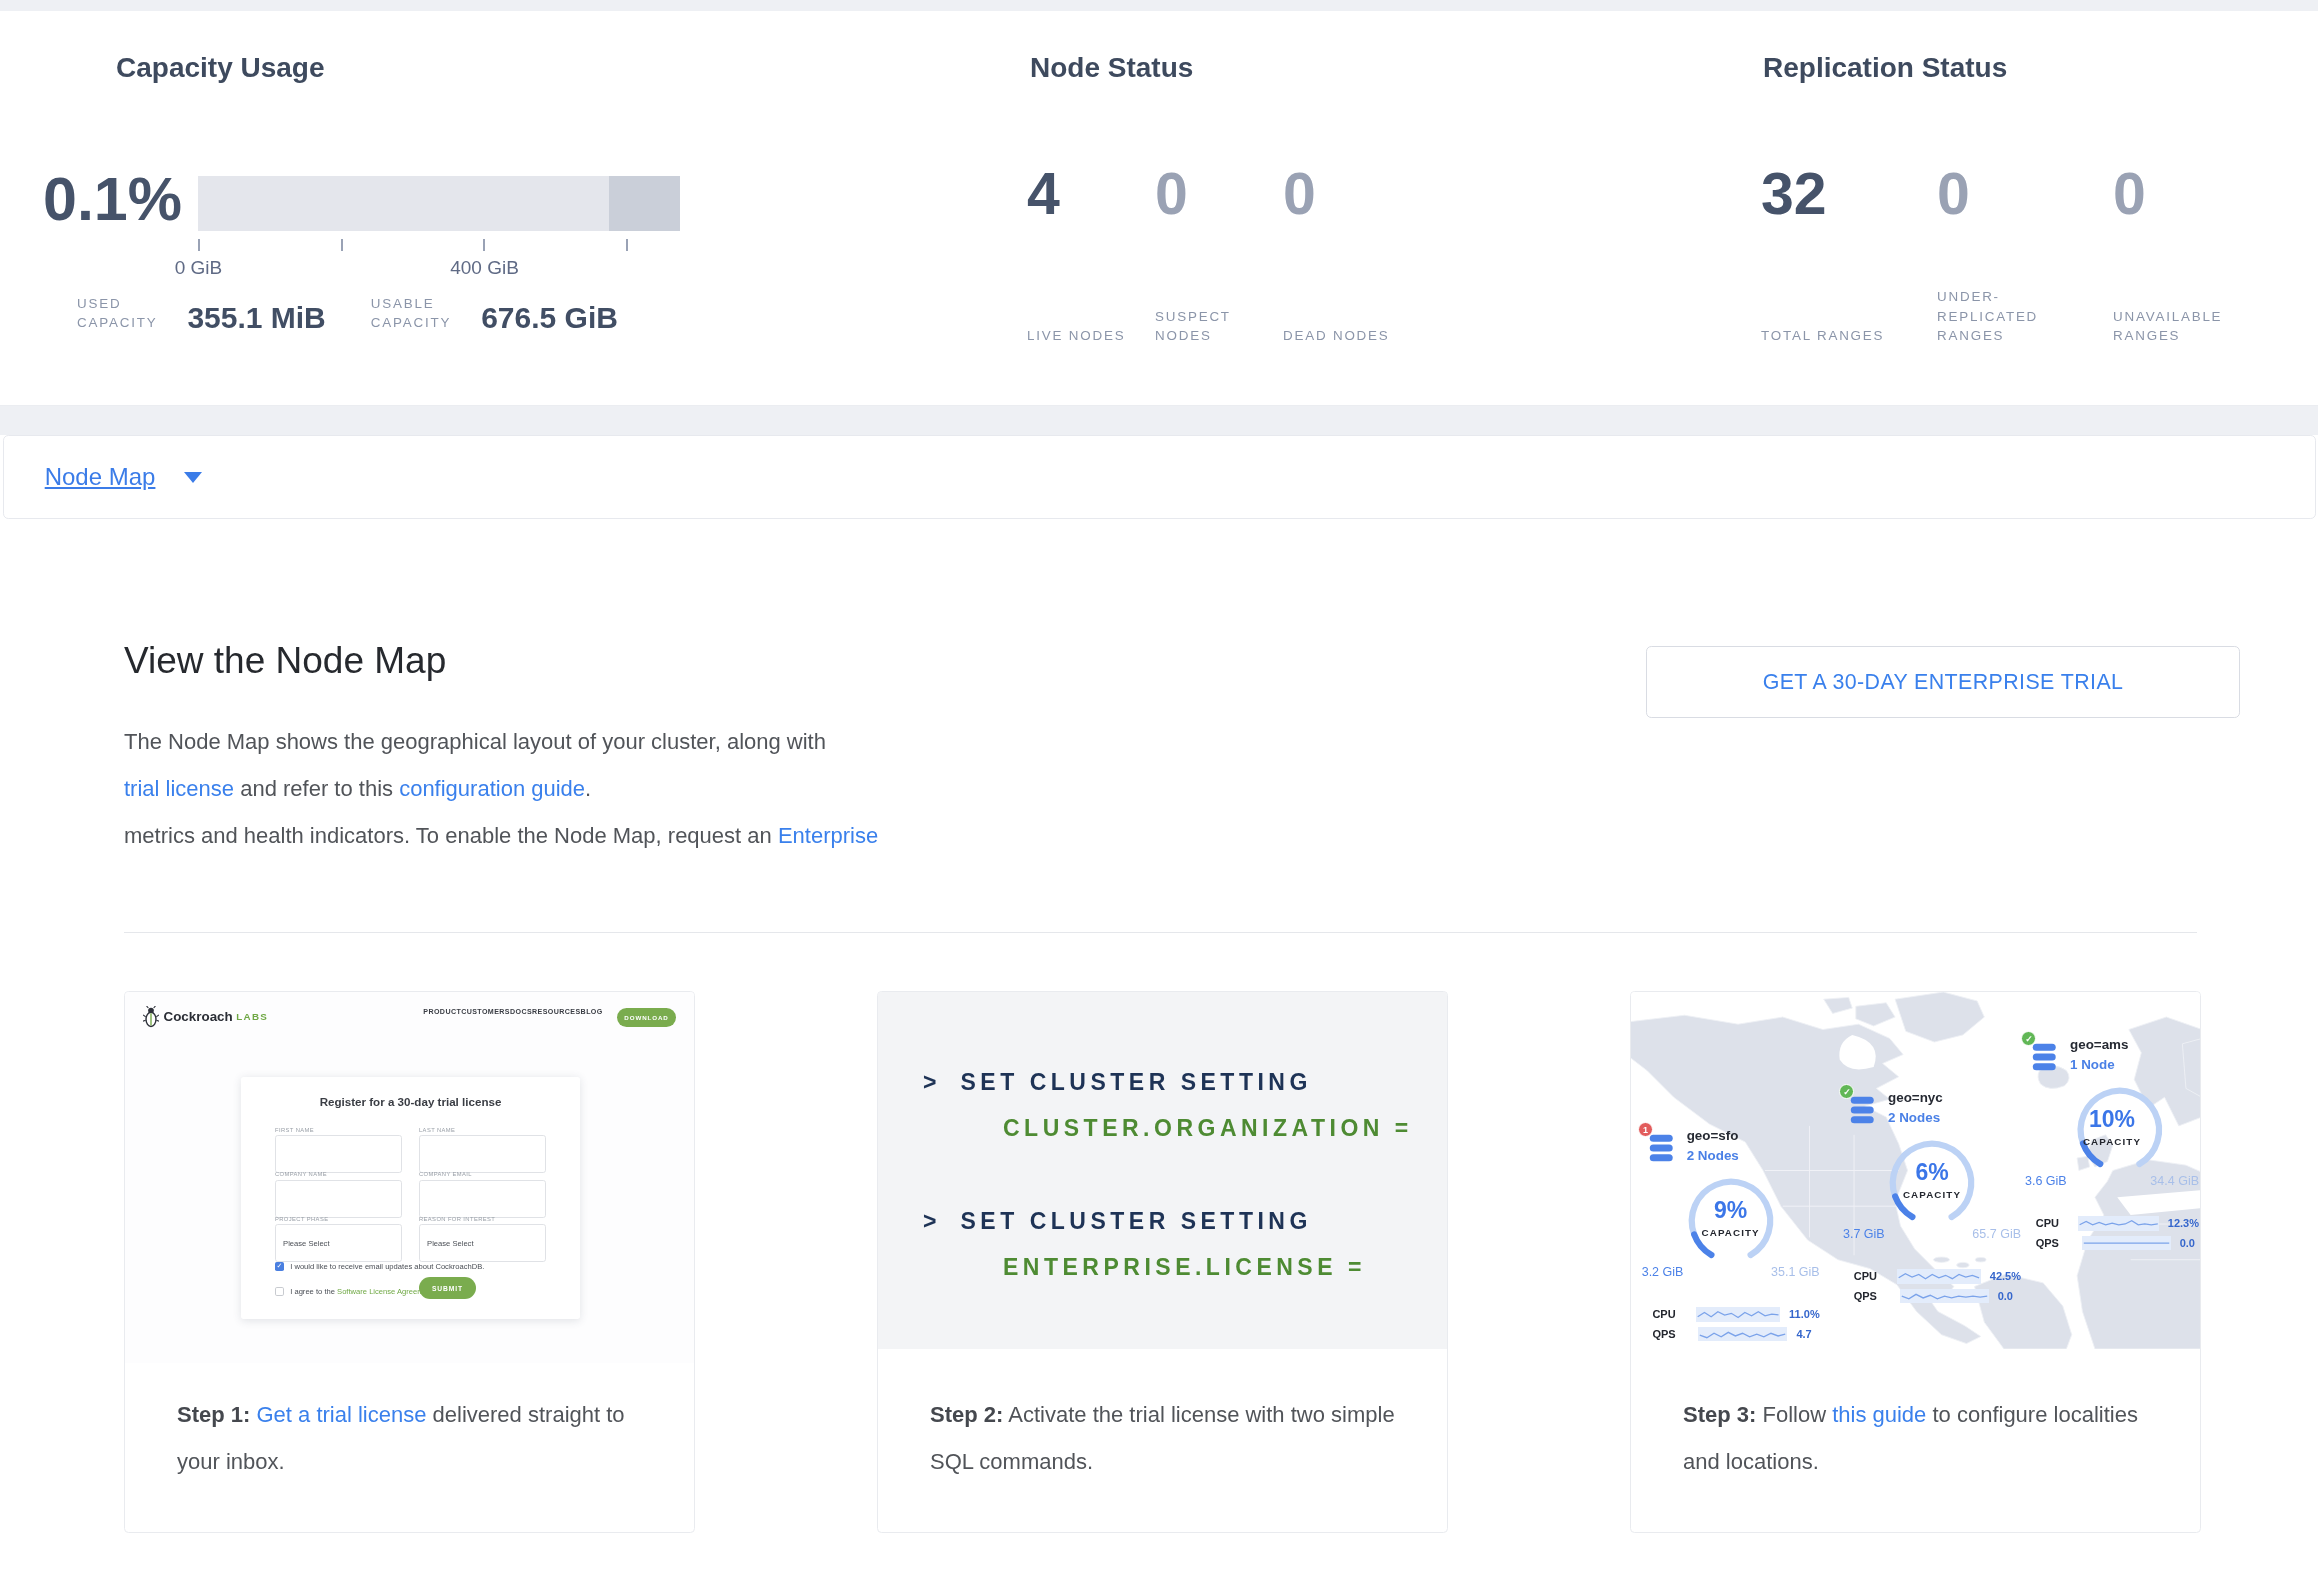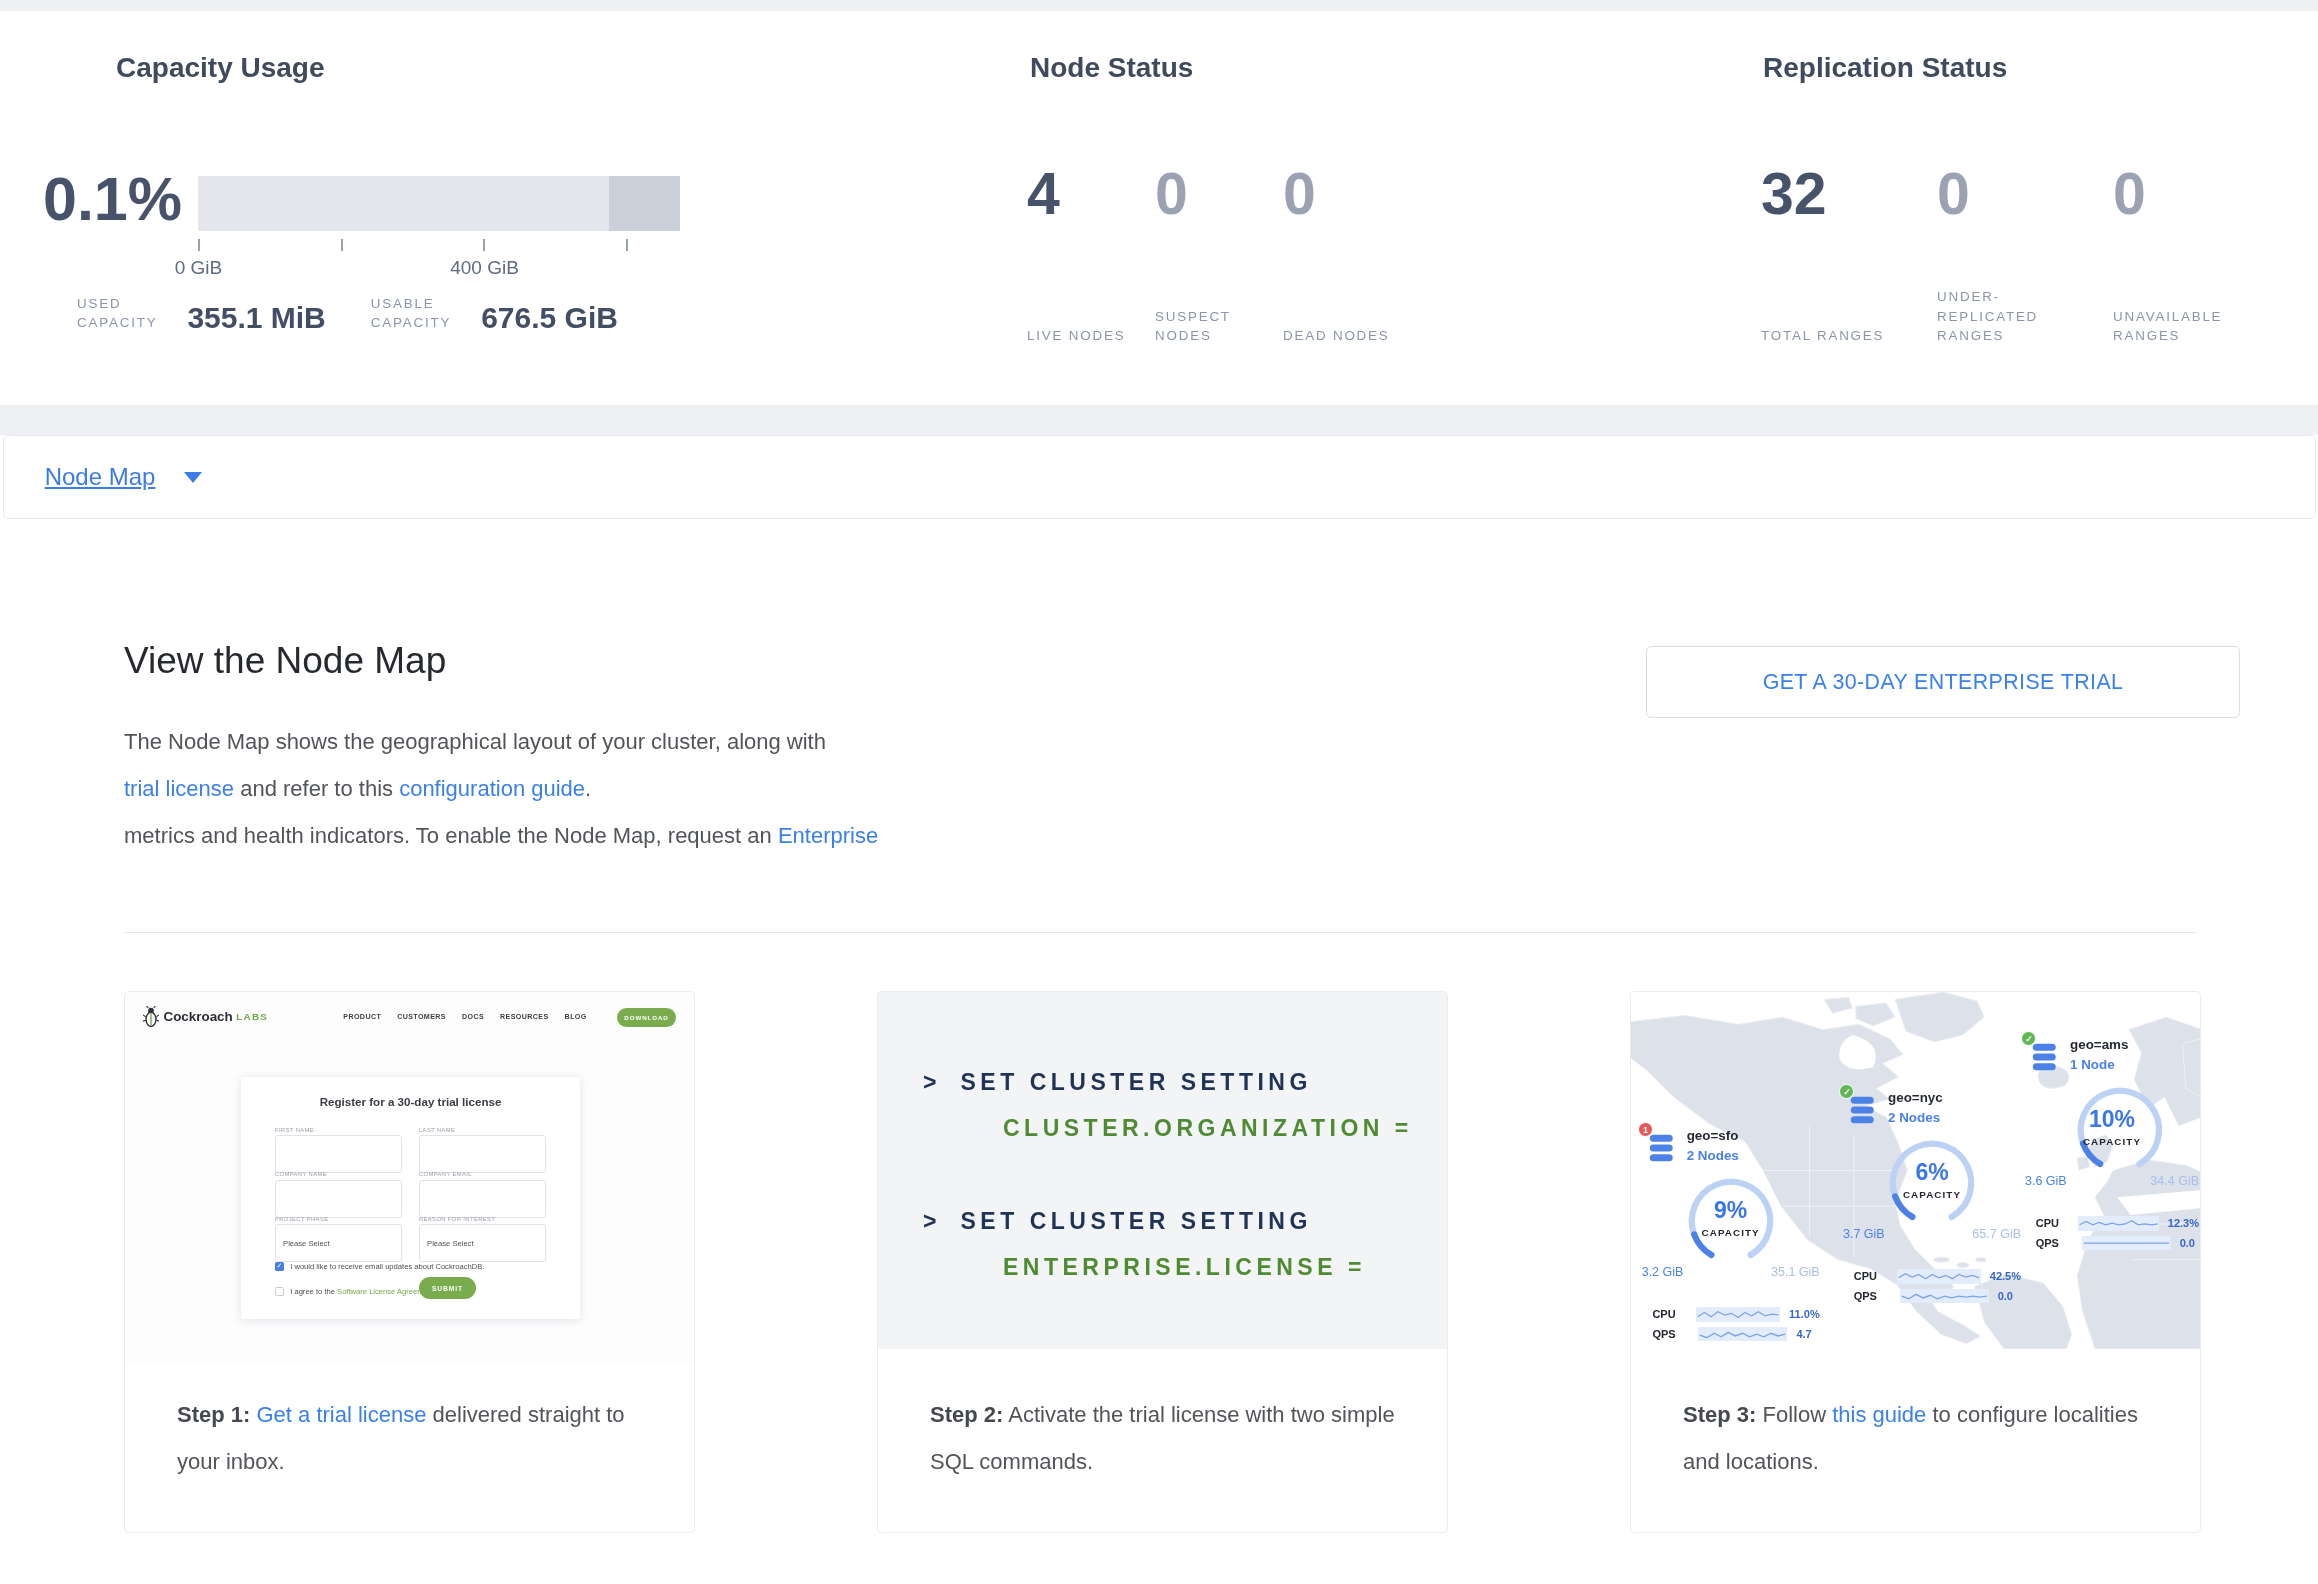--- a/index.html
+++ b/index.html
@@ -55,21 +55,21 @@
   .card1 { left:124px; } .card2 { left:877px; } .card3 { left:1630px; }
   .caption { position:absolute; left:52px; right:32px; top:399px; font-size:22px; line-height:47px; color:#515459; }
   .cap-prefix { font-weight:700; color:#45484e; }
 
   
   .msite { position:absolute; inset:0 0 169px 0; background:#fdfdfe; }
   .ms-header { position:absolute; left:18px; right:18px; top:12.5px; height:25px; display:flex; align-items:center; }
   .ms-brand { display:flex; align-items:center; }
   .ms-brand-name { font-size:13.4px; font-weight:800; color:#2b2e36; margin-left:4.5px; }
   .ms-brand-suffix { font-size:9.8px; font-weight:700; color:#6fa844; letter-spacing:1.3px; margin-left:3.6px; }
-  .ms-nav { margin-left:auto; display:flex; align-items:center; gap:16px; }
+  .ms-nav { margin-left:auto; display:flex; align-items:flex-start; }
   .ms-nav-item { font-size:7.1px; font-weight:700; color:#3a3d44; letter-spacing:0.4px; }
   .ms-dl { width:59px; height:19px; background:#7aac4e; border-radius:9.8px; color:#fff; font-size:6.2px;
            font-weight:700; letter-spacing:0.9px; display:flex; align-items:center; justify-content:center; margin-left:14.3px; }
   .ms-form { position:absolute; left:116px; top:85px; width:339px; height:242px; background:#fff; border-radius:2.7px;
              box-shadow:0 1.8px 9px rgba(60,70,90,0.14); }
   .ms-title { position:absolute; top:18px; width:100%; text-align:center; font-size:11.6px; font-weight:600; color:#3a3d44; }
   .ms-col1 { left:34px; } .ms-col2 { left:178px; }
   .ms-lbl { position:absolute; width:129px; font-size:5.8px; letter-spacing:0.4px; color:#9aa0a8; }
   .ms-input { position:absolute; width:127px; height:38px; border:0.9px solid #e0e2e6; border-radius:2.7px; background:#fff;
               font-size:7.6px; color:#4a4e55; display:flex; align-items:center; padding-left:7.1px; }

